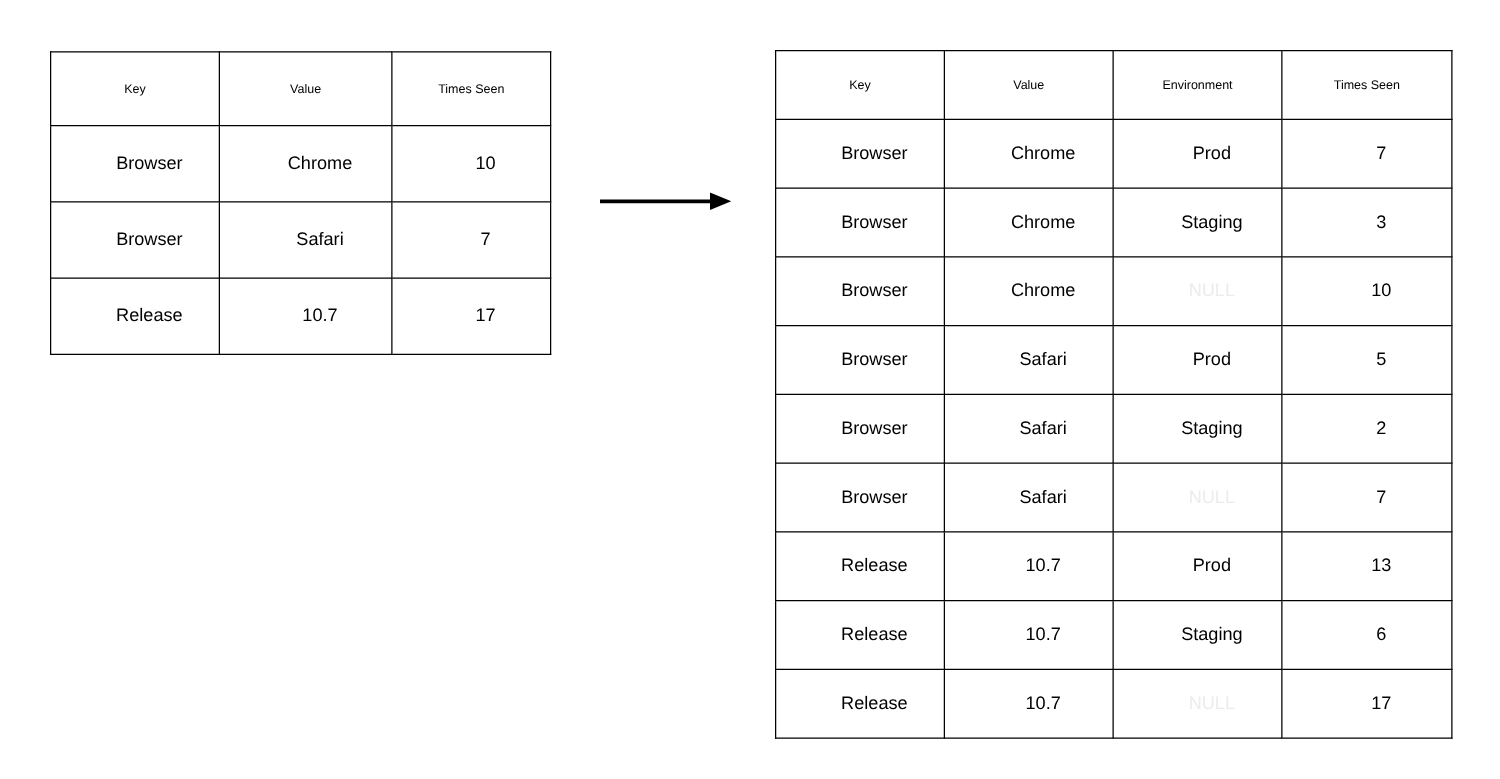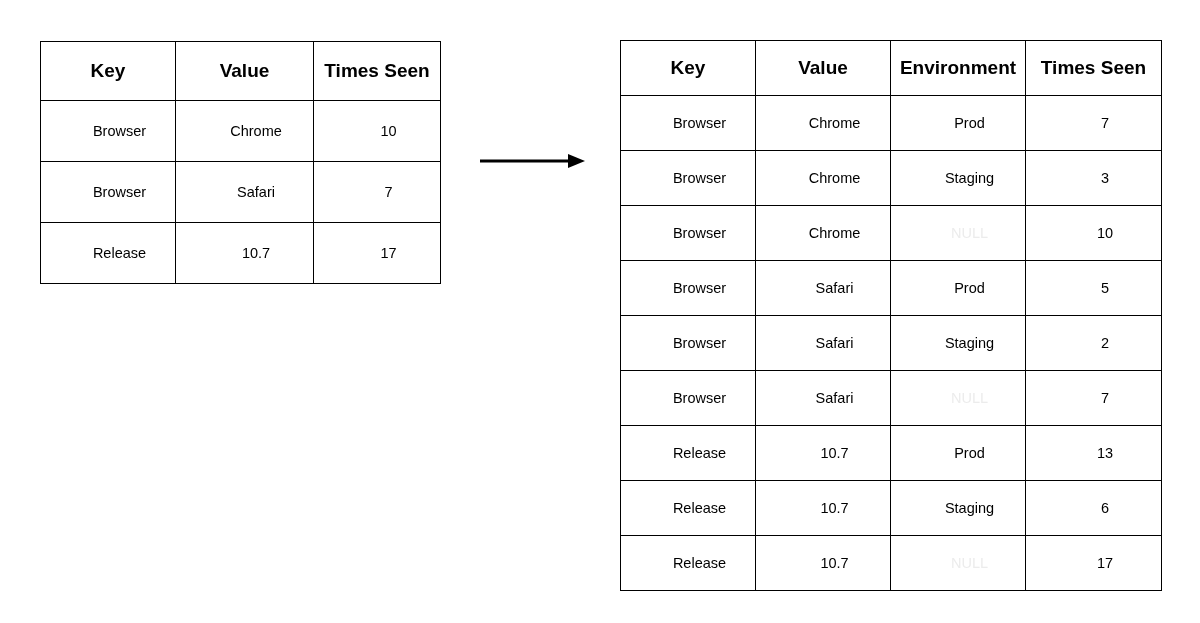--- a/index.html
+++ b/index.html
@@ -31,22 +31,22 @@
   table.data-table th,
   table.data-table td {
     border: 1px solid #000000;
     text-align: center;
     vertical-align: middle;
     padding: 0 4px;
     color: #000000;
     background: #ffffff;
   }
   table.data-table th {
-    font-weight: bold;
-    font-size: 19px;
+    font-weight: normal;
+    font-size: 10px;
   }
   table.data-table td {
     font-weight: normal;
     font-size: 14.5px;
     padding-left: 27px;
   }
 
   
   #source-table {
     left: 40px;

